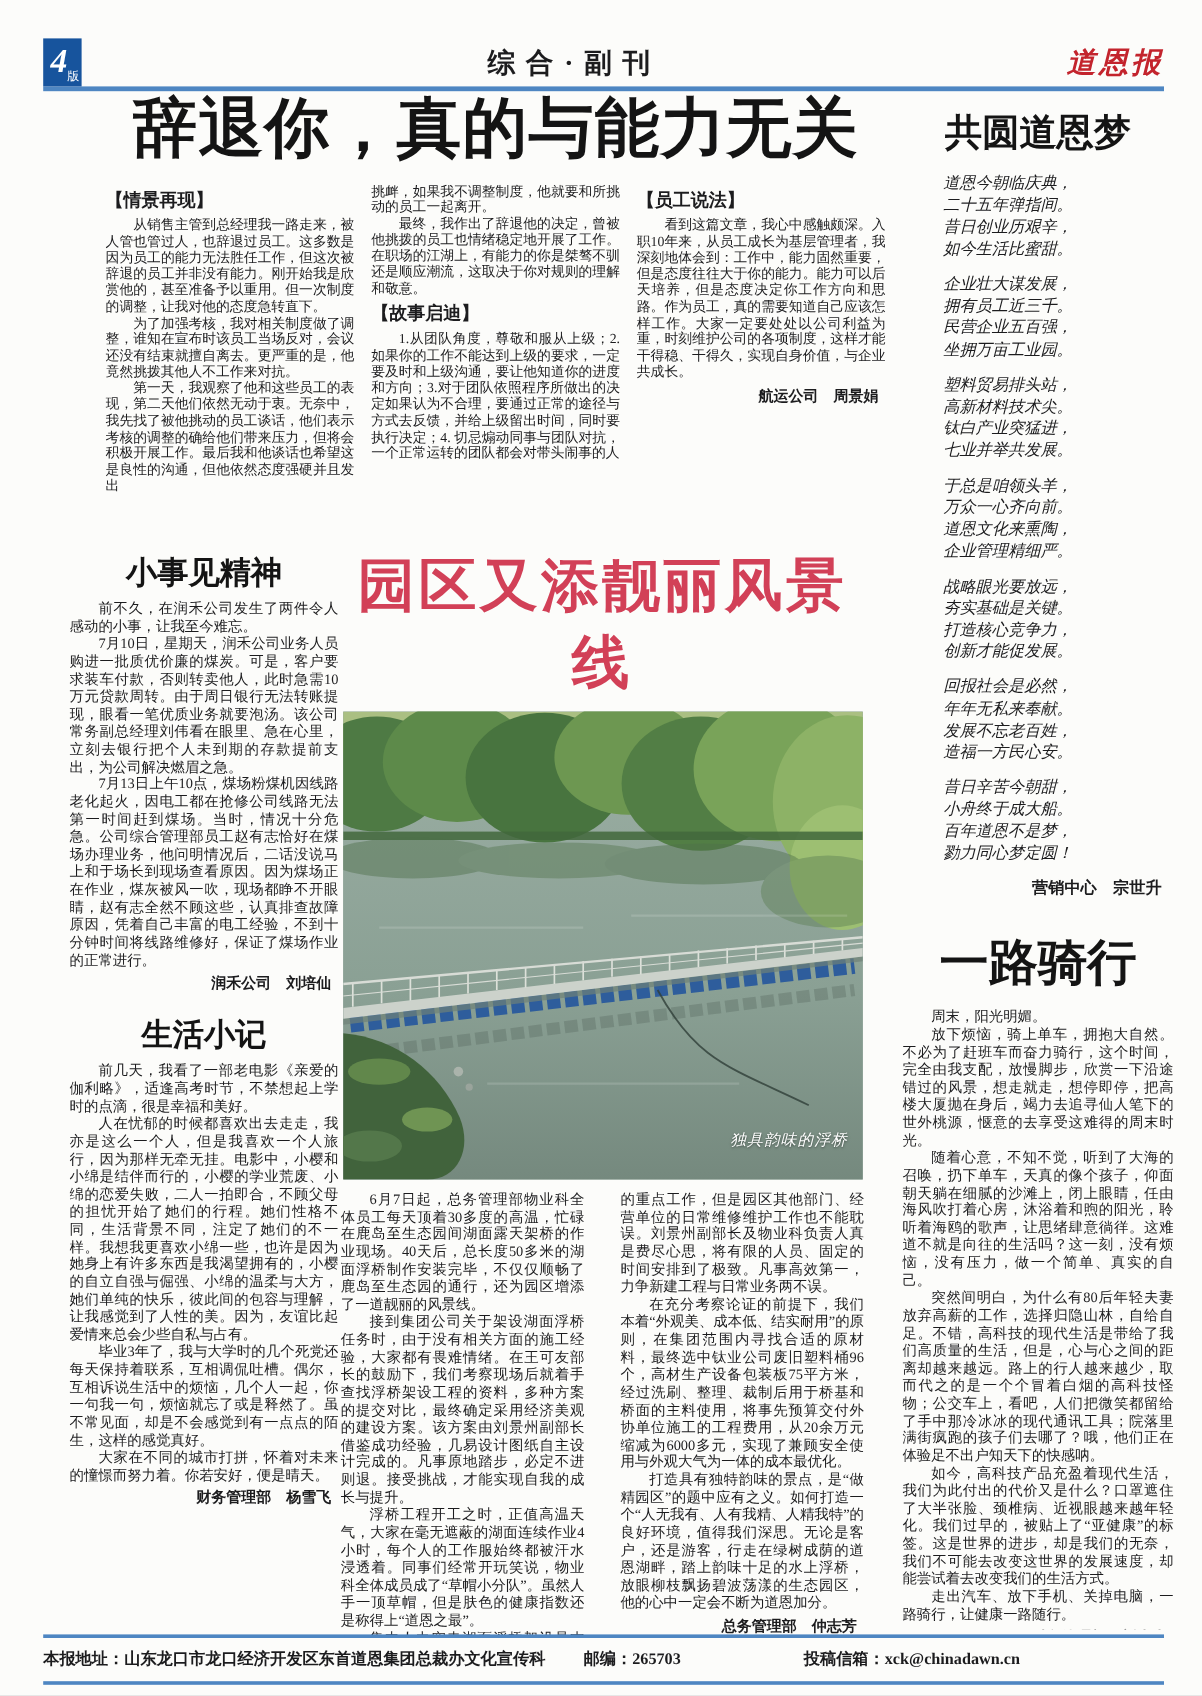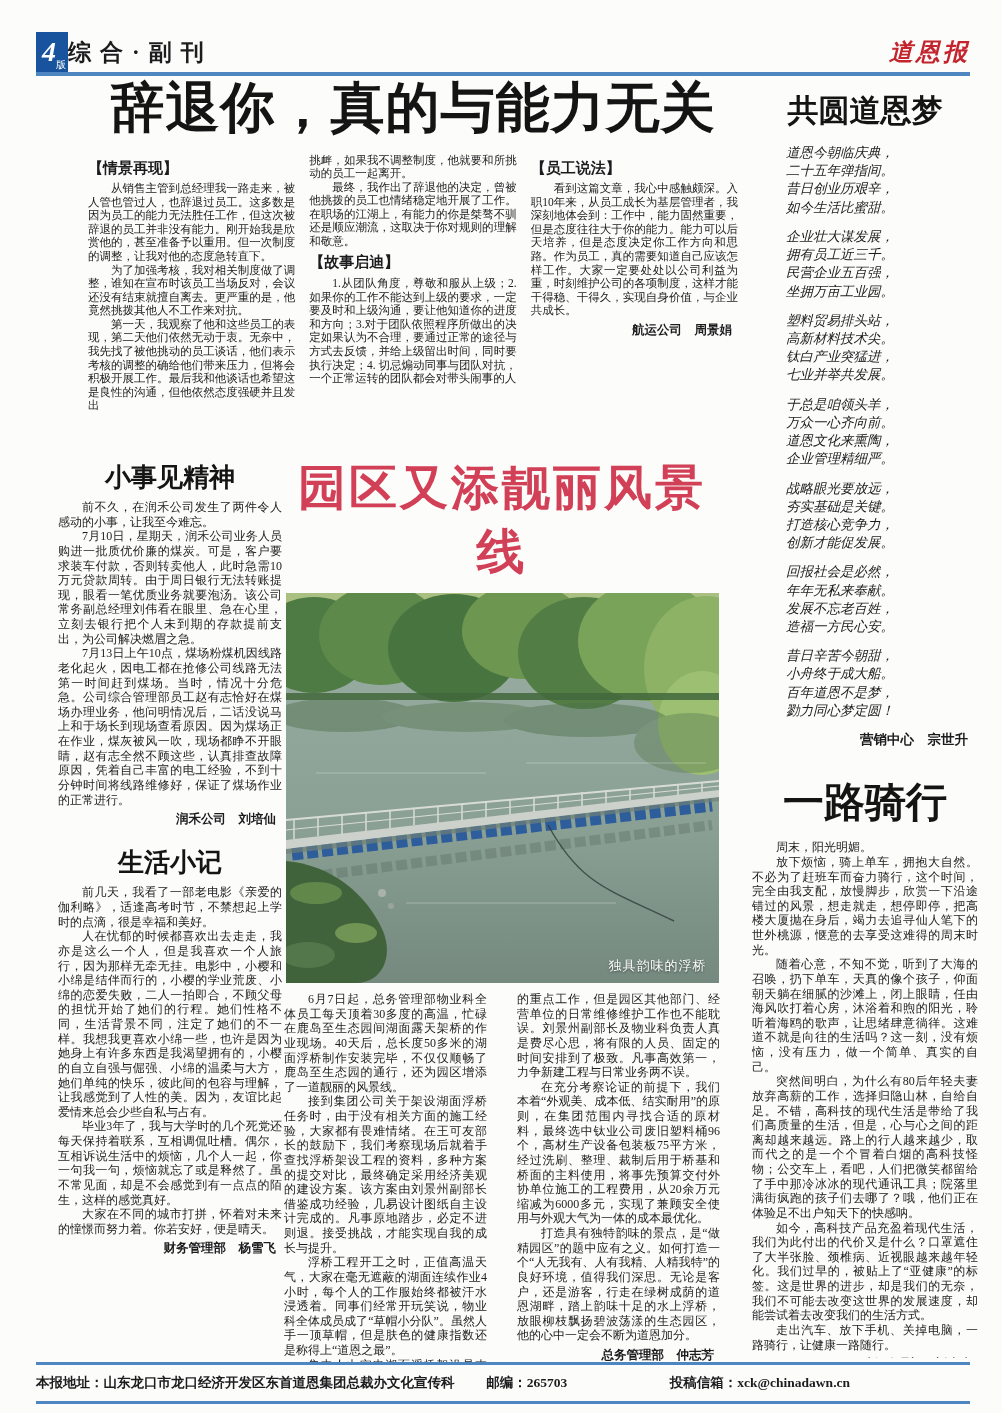--- a/index.html
+++ b/index.html
@@ -8,21 +8,21 @@
     background:#fcfcfa;overflow:hidden;
     font-family:"Liberation Serif","DejaVu Serif",serif;color:#1c1c1e;
   }
   
   .hdr{position:absolute;left:36px;right:32px;top:30px;height:42px;
        border-bottom:4px solid #4e86c2;display:flex;align-items:flex-end;}
   .pagebox{width:32px;height:40px;background:#17549d;color:#fff;position:relative;
            display:flex;align-items:center;justify-content:center;}
   .pagebox .num{font-size:28px;font-style:italic;font-weight:bold;line-height:1;margin-right:6px;}
   .pagebox .ban{position:absolute;right:2px;bottom:2px;font-size:10px;line-height:1;}
-  .hdr .sect{flex:1;text-align:left;font-size:23px;font-weight:bold;letter-spacing:9px;
+  .hdr .sect{flex:1;text-align:center;font-size:23px;font-weight:bold;letter-spacing:9px;
              padding-bottom:4px;}
   .hdr .mast{font-size:24px;font-weight:bold;font-style:italic;color:#c3242d;
              letter-spacing:3px;padding-bottom:4px;}
   
   .art p{margin:0;text-indent:2em;text-align:justify;}
   .art p.cont{text-indent:0;}
   .col-head{text-align:left;font-weight:bold;font-size:15px;margin:6px 0 5px;text-indent:0 !important;}
   .byline{text-align:right;font-weight:bold;margin-top:5px;padding-right:6px;font-size:12.5px;}
   
   .main-art{position:absolute;left:88px;top:74px;width:650px;}
@@ -46,22 +46,22 @@
   .leftcol{position:absolute;left:58px;top:460px;width:224px;height:902px;overflow:hidden;}
   .leftcol h2{margin:0;text-align:center;font-family:"Liberation Sans","DejaVu Sans",sans-serif;
               font-size:26px;font-weight:800;color:#141414;}
   .leftcol .txt{margin-top:5px;font-size:12px;line-height:1.22;}
   .life{margin-top:18px;}
   
   .center{position:absolute;left:284px;top:456px;width:436px;height:908px;overflow:hidden;}
   .center h2{margin:0;text-align:center;font-family:"Liberation Sans","DejaVu Sans",sans-serif;
              font-size:48px;font-weight:800;letter-spacing:3px;color:#d24057;}
   .photo{position:relative;width:433px;height:390px;margin:9px auto 0;background:#8da298;}
-  .photo .cap{position:absolute;right:12px;bottom:8px;color:#fff;font-size:13px;
-              letter-spacing:1px;text-shadow:0 1px 2px rgba(0,0,0,.5);}
+  .photo .cap{position:absolute;right:12px;bottom:24px;color:#fff;font-size:13px;
+              letter-spacing:1px;text-shadow:0 1px 2px rgba(0,0,0,.5);font-style:italic;}
   .center .cols{display:flex;gap:30px;margin-top:9px;font-size:12px;line-height:1.22;}
   .center .cols .c{flex:1;}
   
   .ftr{position:absolute;left:36px;right:32px;top:1362px;height:36px;
        border-top:3px solid #4e86c2;border-bottom:3px solid #4e86c2;
        display:flex;align-items:center;font-weight:bold;font-size:13.5px;font-family:Liberation Serif, serif;}
   .ftr .addr{flex:1.35;}
   .ftr .post{flex:.55;}
   .ftr .mail{flex:.9;}
 </style>

